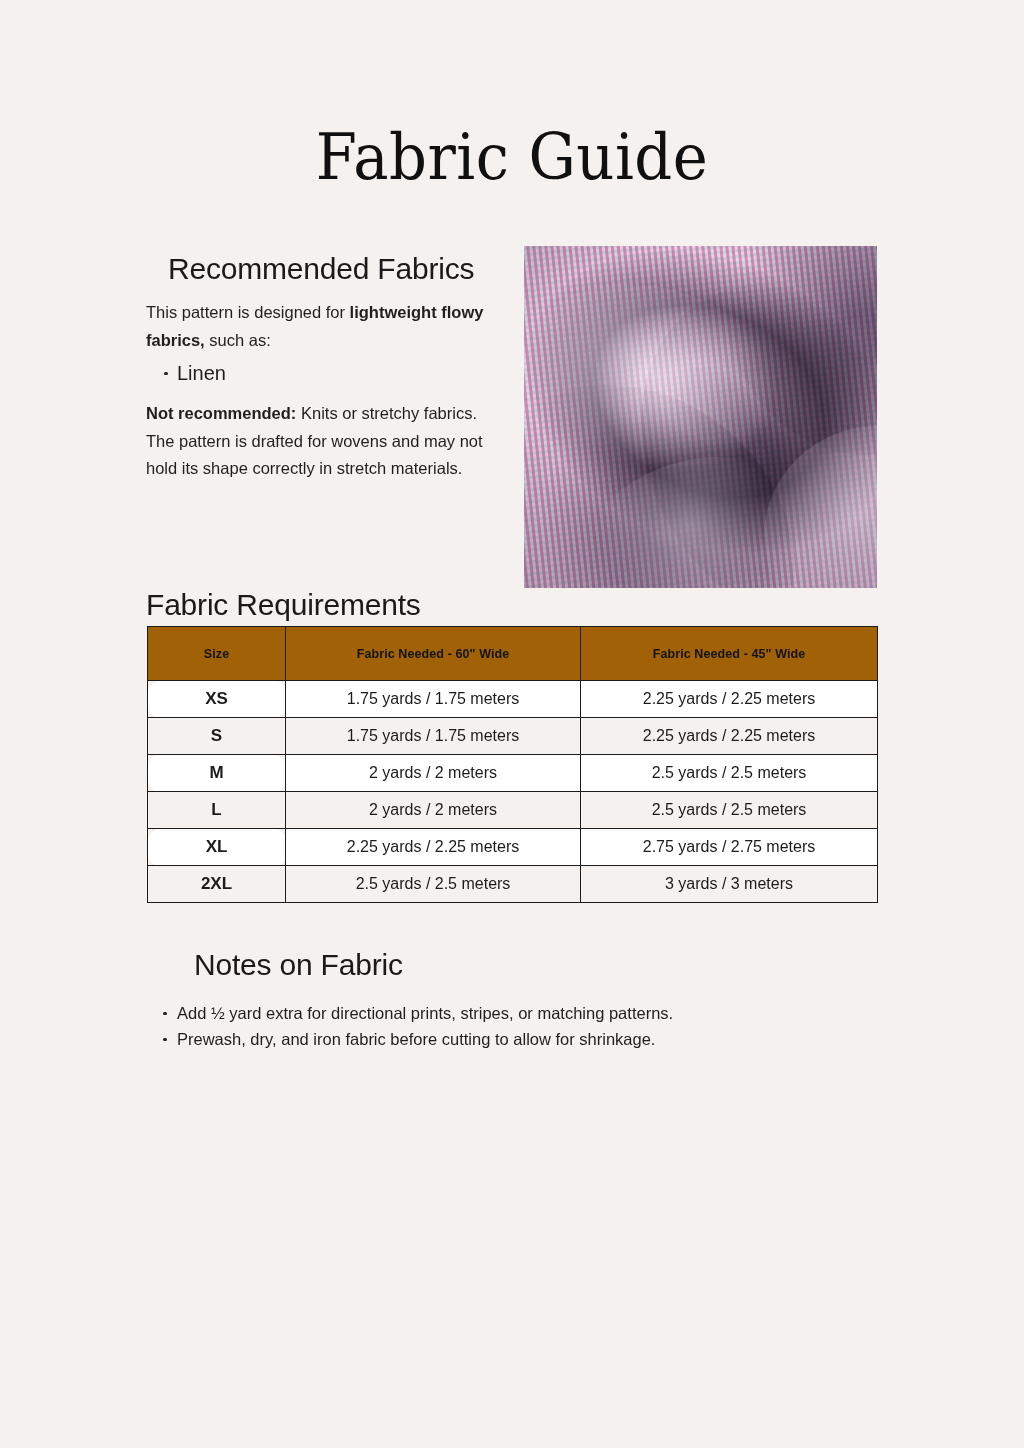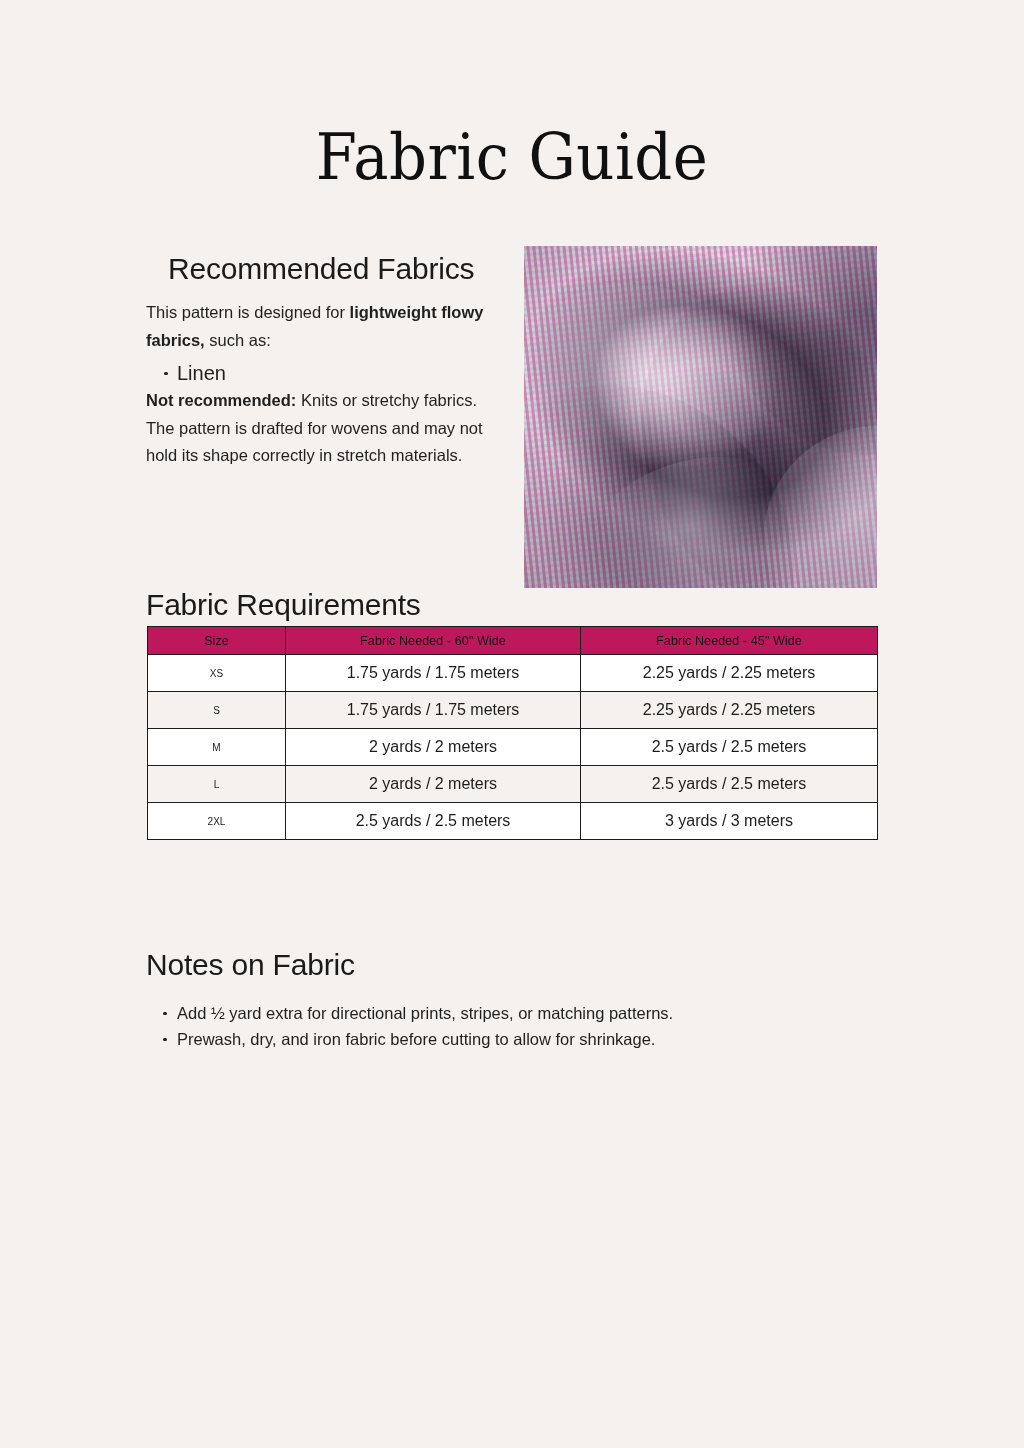--- a/index.html
+++ b/index.html
@@ -46,21 +46,21 @@
     position: absolute;
     left: 146px;
     font-size: 30px;
     font-weight: 300;
     letter-spacing: -0.2px;
     color: #1a1a1a;
     white-space: nowrap;
   }
   #h-recommended { top: 252px; margin-left: 22px; }
   #h-requirements { top: 588px; }
-  #h-notes { top: 948px; }
+  #h-notes { top: 948px; margin-left: 48px; }
 
   
   .left-col {
     position: absolute;
     left: 146px;
     top: 299px;
     width: 340px;
   }
 
   .body-par {
@@ -87,21 +87,21 @@
     content: "";
     position: absolute;
     left: 18px;
     top: 12.5px;
     width: 3.6px;
     height: 3.6px;
     border-radius: 50%;
     background: #1f1f1f;
   }
 
-  .par-gap { }
+  .par-gap { margin-top: 13px; }
 
   
   .fabric-photo {
     position: absolute;
     left: 524px;
     top: 246px;
     width: 353px;
     height: 342px;
     overflow: hidden;
     background: #8f7f9e;
@@ -190,36 +190,37 @@
     border-collapse: collapse;
     table-layout: fixed;
   }
   .req-table td, .req-table th {
     border: 1.6px solid #1c1c1c;
     text-align: center;
     vertical-align: middle;
     font-family: "Liberation Sans", sans-serif;
   }
   .req-table th {
-    height: 28px;
+    height: 54px;
     font-size: 12.5px;
-    font-weight: 400;
+    font-weight: 700;
     letter-spacing: 0.1px;
-    background: #be185d;
+    background: #a16207;
     color: #141414;
   }
   .req-table td {
     height: 37px;
     font-size: 16px;
     font-weight: 400;
     color: #1c1c1c;
   }
   .req-table td.size-cell {
-    font-weight: 400;
-    font-size: 10px;
+    font-weight: 700;
+    font-size: 17px;
+    border-radius: 12px;
   }
   .req-table tbody tr:nth-child(odd) td { background: #ffffff; }
   .req-table tbody tr:nth-child(even) td { background: #f5f1ee; }
 
   .col-size  { width: 138px; }
   .col-sixty { width: 295px; }
   .col-fortyfive { width: 297px; }
 
   
   .notes-list {
@@ -317,20 +318,25 @@
         <td class="size-cell">M</td>
         <td>2 yards / 2 meters</td>
         <td>2.5 yards / 2.5 meters</td>
       </tr>
       <tr>
         <td class="size-cell">L</td>
         <td>2 yards / 2 meters</td>
         <td>2.5 yards / 2.5 meters</td>
       </tr>
       <tr>
+        <td class="size-cell">XL</td>
+        <td>2.25 yards / 2.25 meters</td>
+        <td>2.75 yards / 2.75 meters</td>
+      </tr>
+      <tr>
         <td class="size-cell">2XL</td>
         <td>2.5 yards / 2.5 meters</td>
         <td>3 yards / 3 meters</td>
       </tr>
     </tbody>
   </table>
 
   <h2 class="section-heading" id="h-notes">Notes on Fabric</h2>
 
   <ul class="notes-list">

